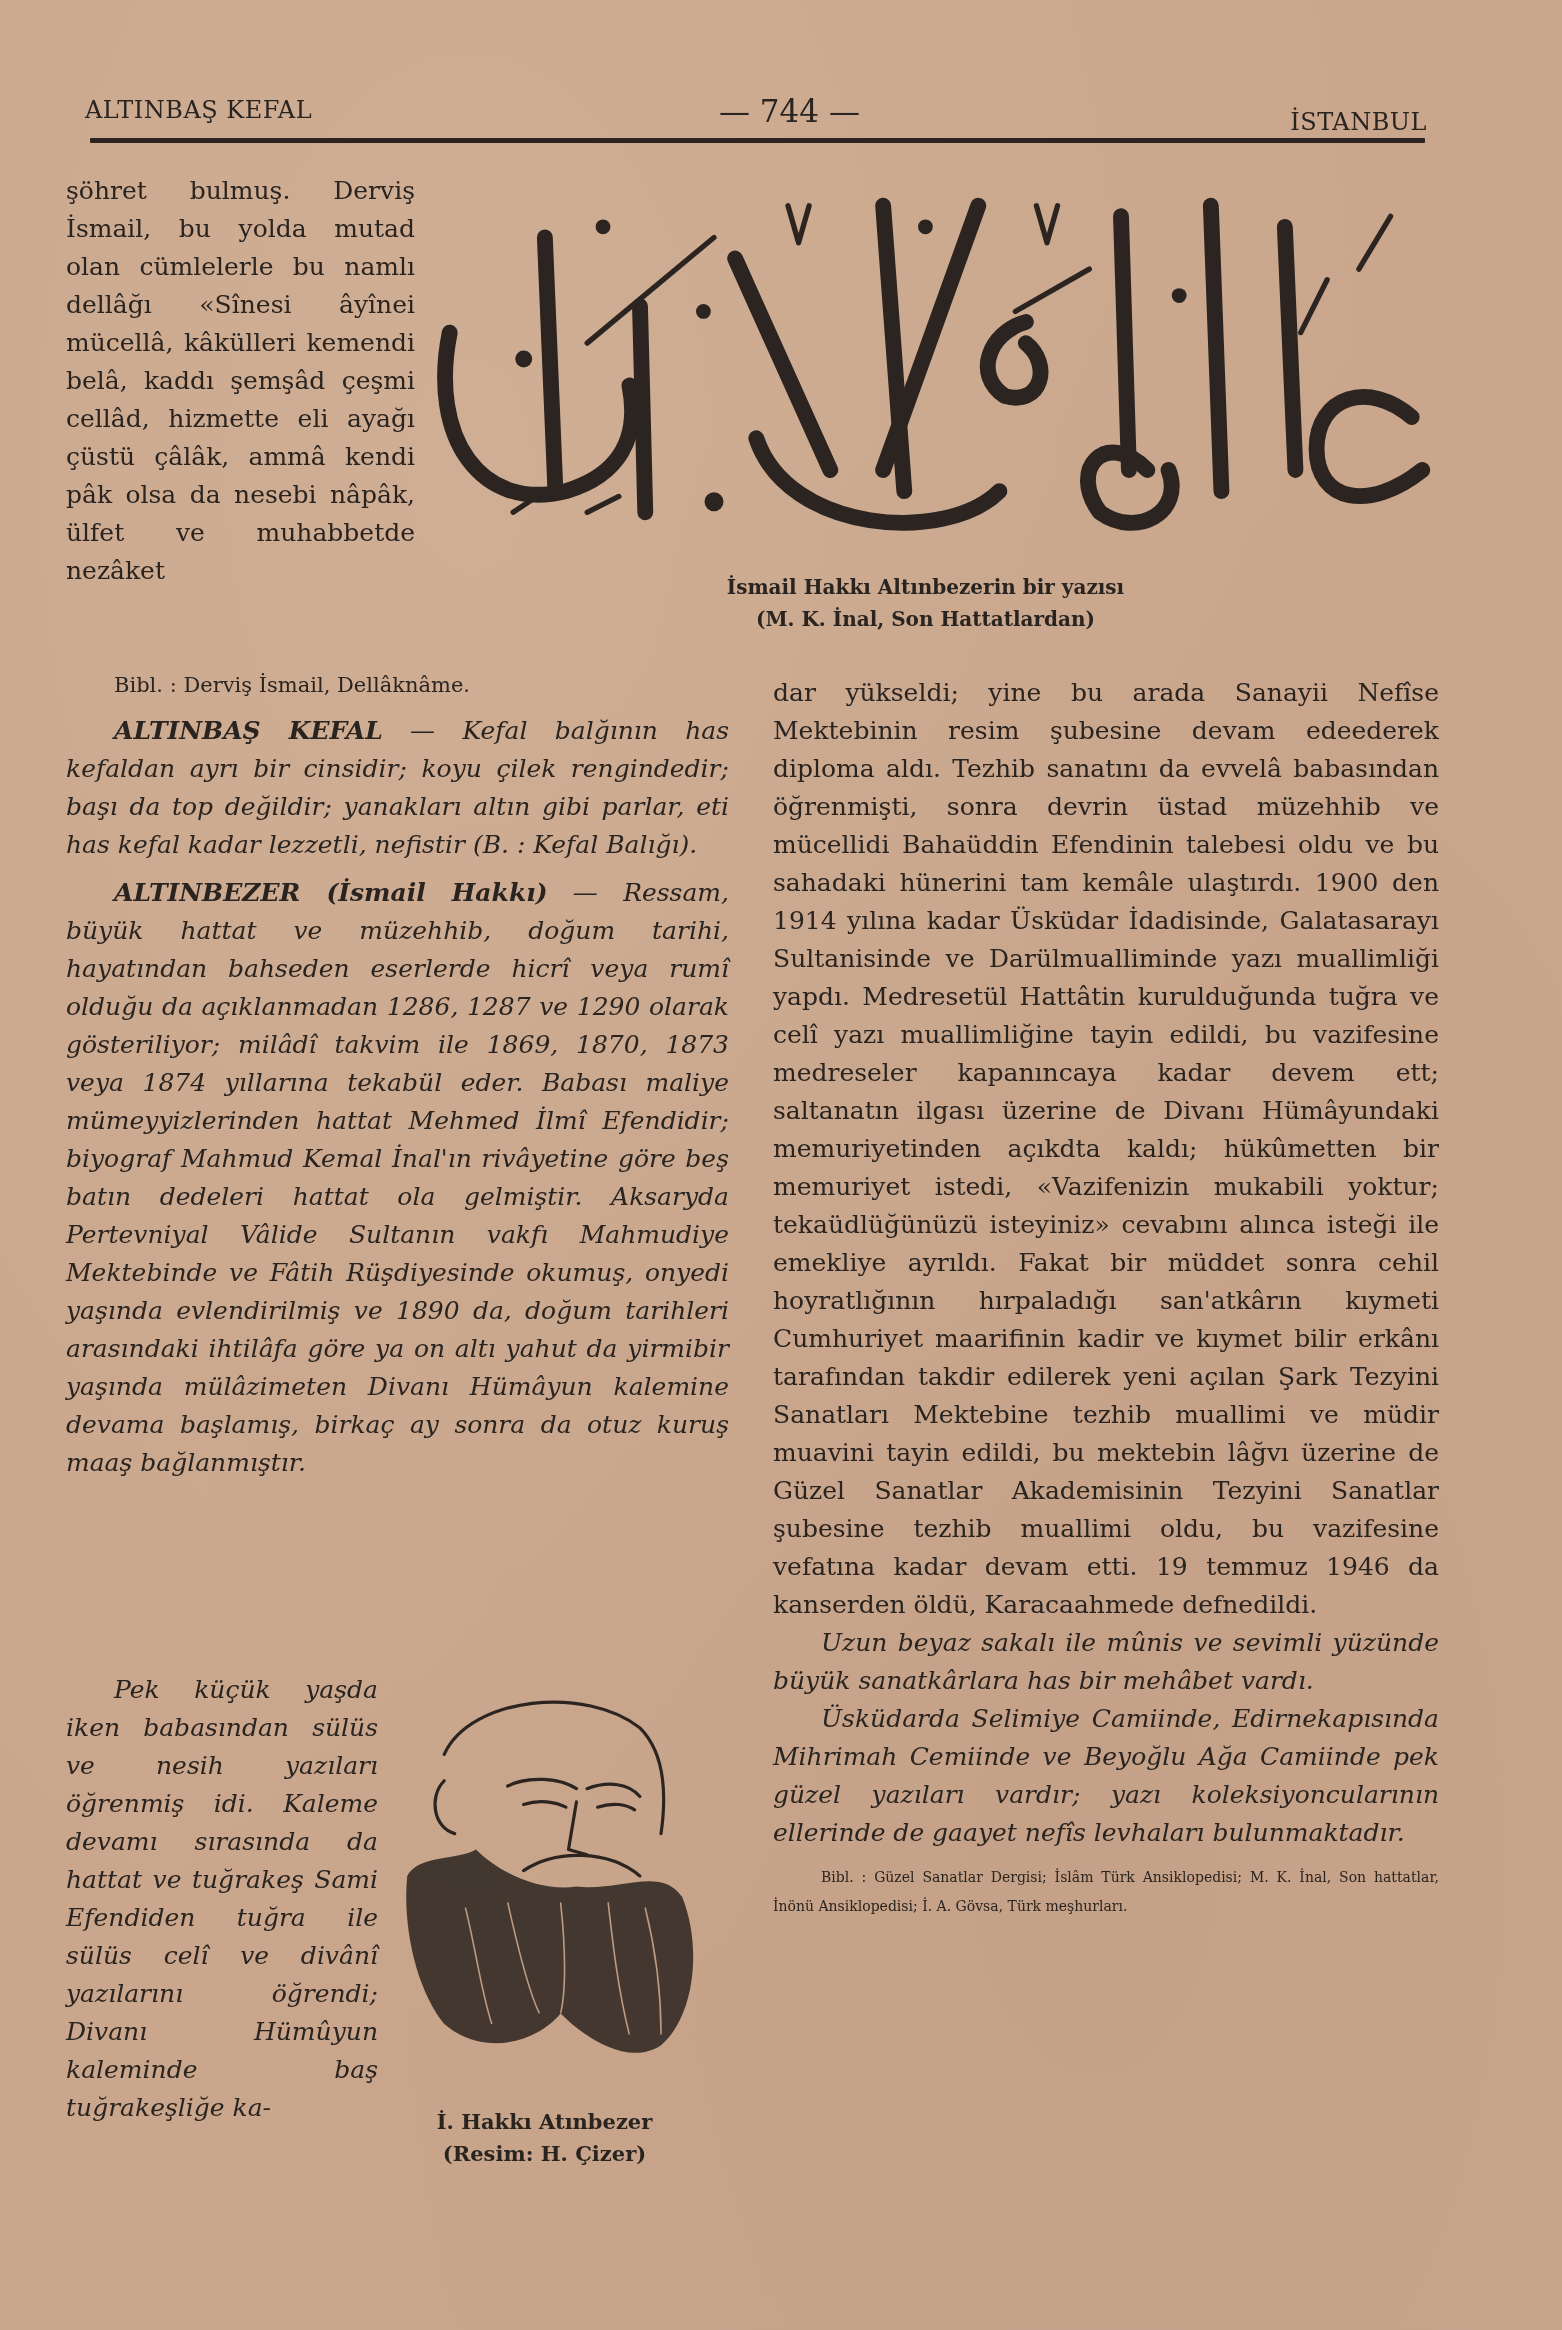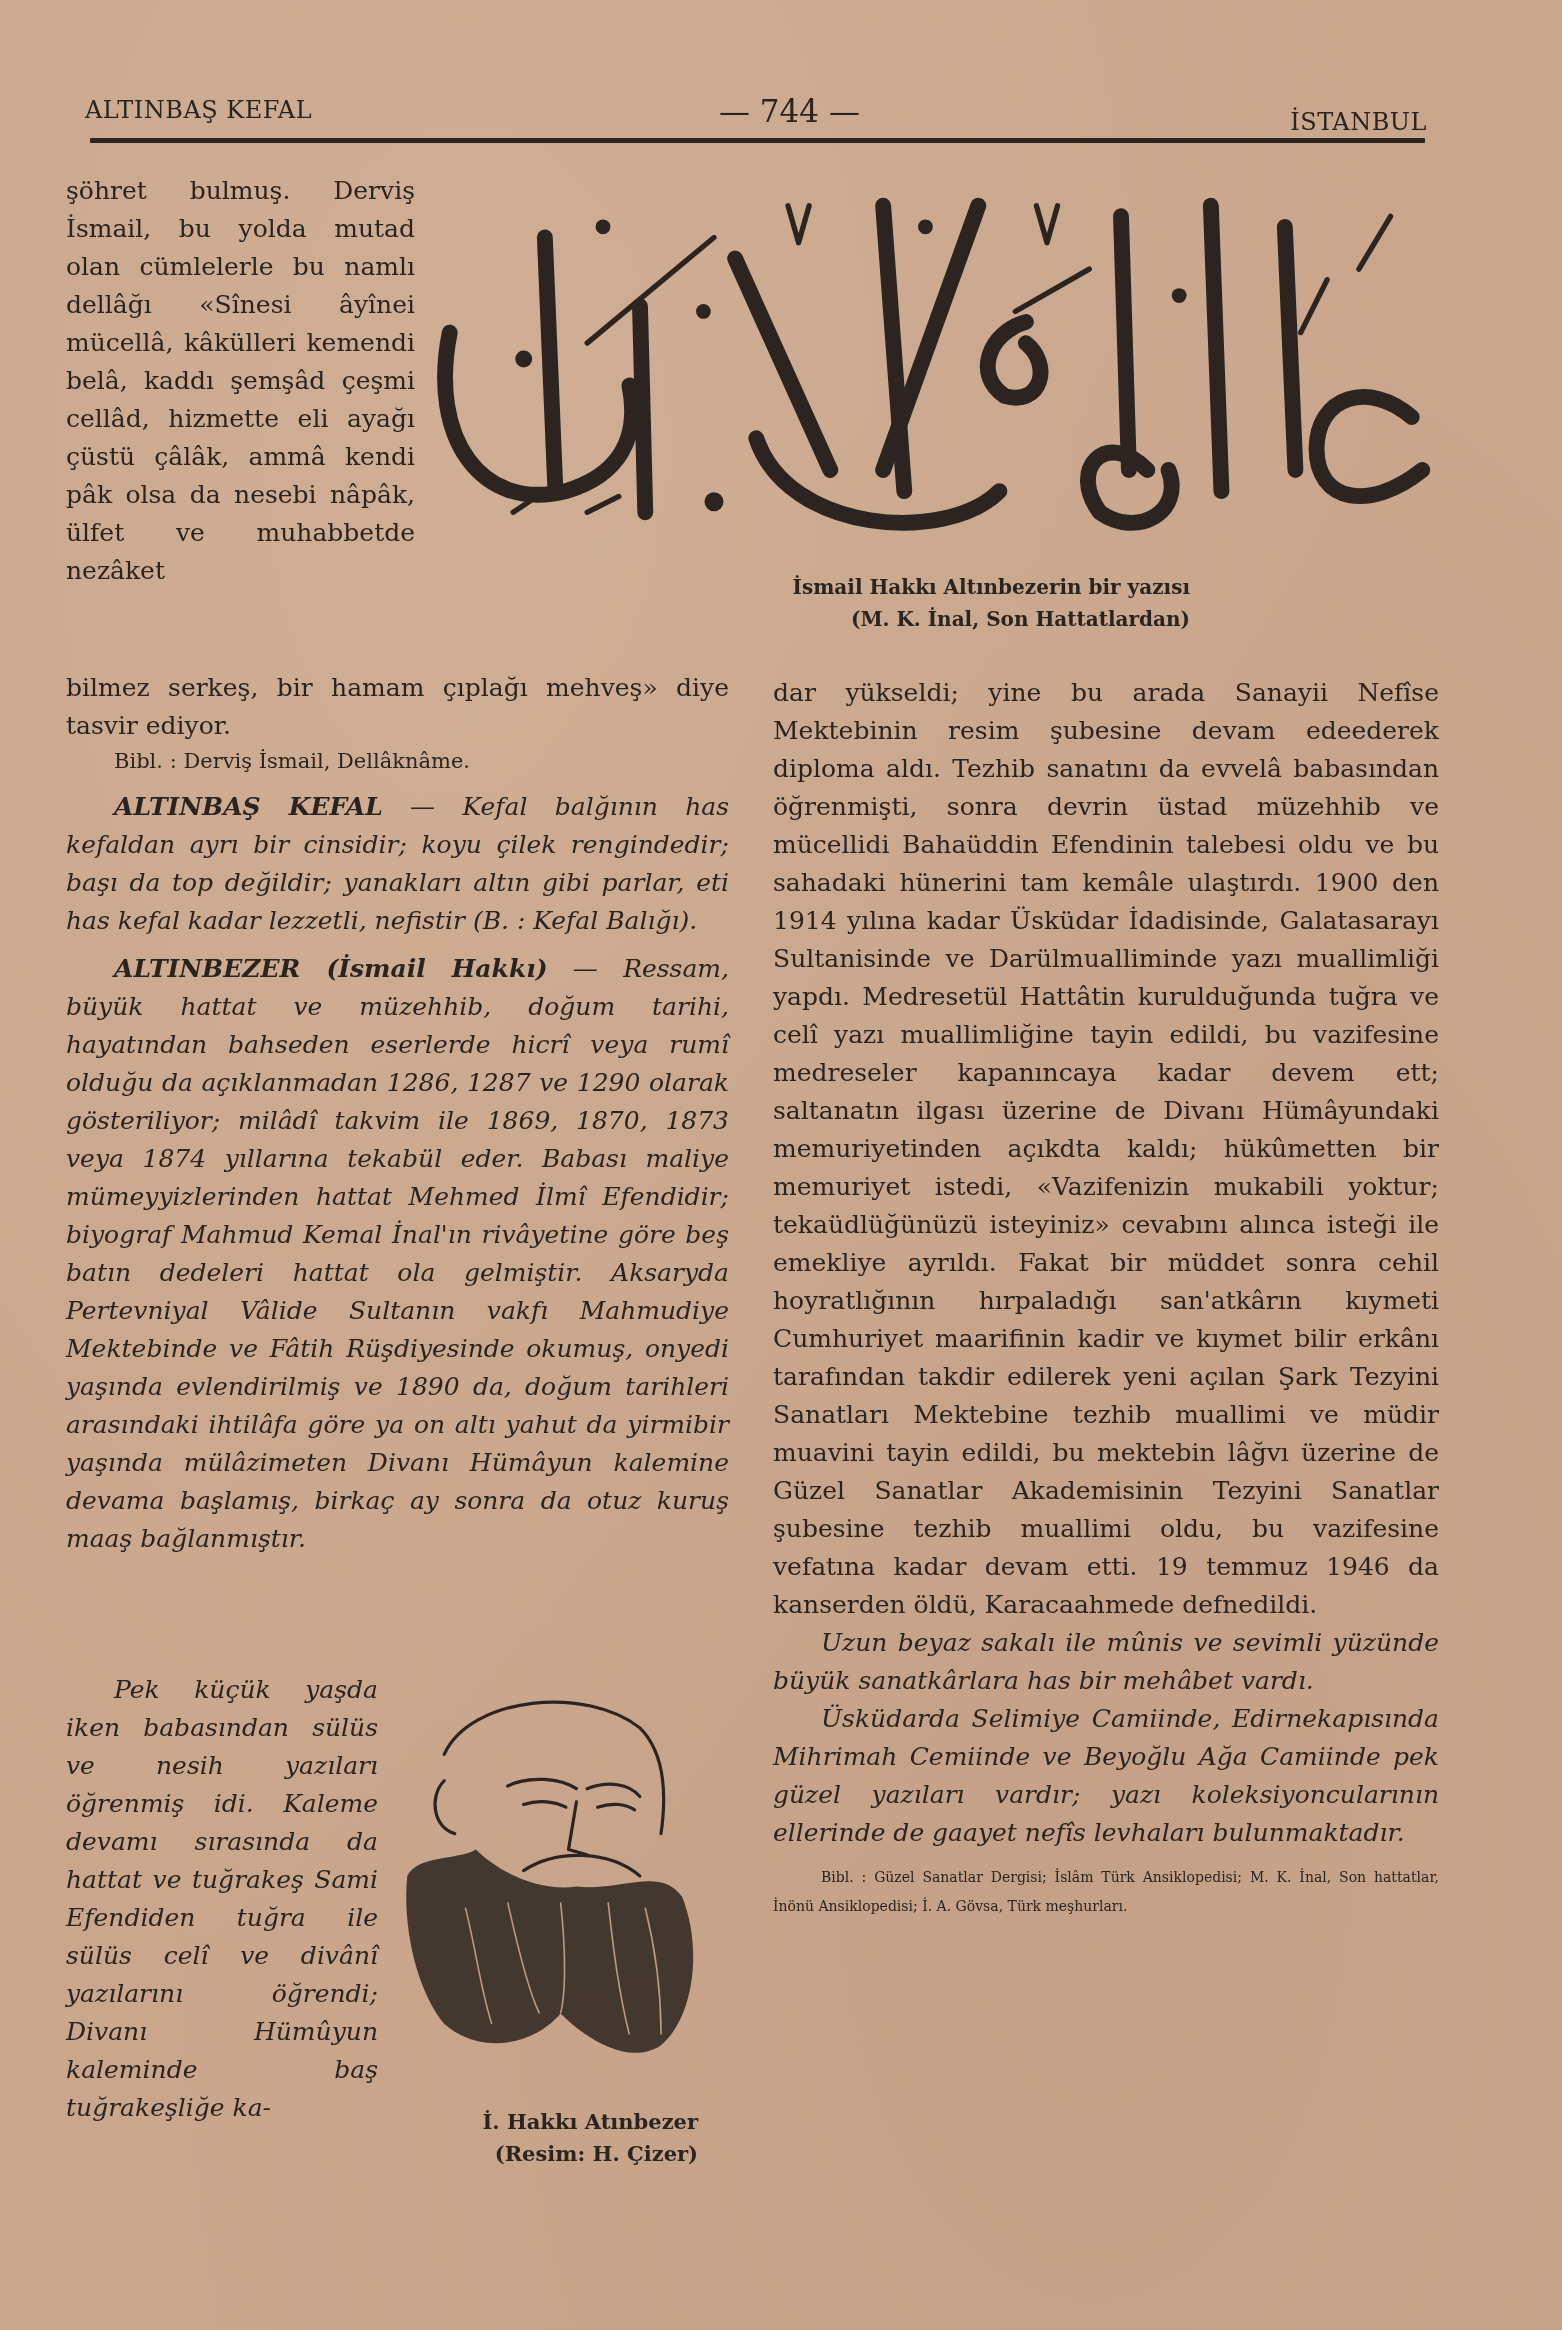--- a/index.html
+++ b/index.html
@@ -30,21 +30,21 @@
   .col .indent { text-indent: 48px; font-style: italic; }
   .col .bibl { font-size: 21px; line-height: 32px; text-indent: 48px; }
   .col .bibl-r { font-size: 14px; line-height: 29px; text-indent: 48px; }
   .col b { font-weight: bold; }
   .col .gap { height: 10.6px; }
   #col-left-top { left: 66px; top: 172px; width: 349px; }
   #col-left-mid { left: 66px; top: 669px; width: 663px; }
   #col-left-bottom { left: 66px; top: 1671px; width: 312px; }
   #col-right { left: 773px; top: 674px; width: 666px; }
   .caption {
-    position: absolute; text-align: right; font-weight: bold;
+    position: absolute; text-align: center; font-weight: bold;
     font-size: 20px; line-height: 32px;
   }
   #calli-caption { left: 661px; top: 571px; width: 529px; }
   #portrait-caption { left: 391px; top: 2106px; width: 307px; font-size: 21px; }
   #calligraphy {
     position: absolute; left: 418px; top: 174px; width: 1036px; height: 370px;
   }
   #portrait {
     position: absolute; left: 386px; top: 1675px; width: 328px; height: 423px;
   }
@@ -100,21 +100,20 @@
     <circle cx="560" cy="620" r="18"></circle>
   </g>
 </svg>
 
 <div class="caption" id="calli-caption">
   <div>İsmail Hakkı Altınbezerin bir yazısı</div>
   <div>(M. K. İnal, Son Hattatlardan)</div>
 </div>
 
 <div class="col" id="col-left-mid">
-  <p>bilmez serkeş, bir hamam çıplağı mehveş» diye tasvir ediyor.</p>
   <p class="bibl">Bibl. : Derviş İsmail, Dellâknâme.</p>
   <div class="gap"></div>
   <p class="indent"><b>ALTINBAŞ KEFAL</b><span> — Kefal balğının has kefaldan ayrı bir cinsidir; koyu çilek rengindedir; başı da top değildir; yanakları altın gibi parlar, eti has kefal kadar lezzetli, nefistir (B. : Kefal Balığı).</span></p>
   <div class="gap"></div>
   <p class="indent"><b>ALTINBEZER (İsmail Hakkı)</b><span> — Ressam, büyük hattat ve müzehhib, doğum tarihi, hayatından bahseden eserlerde hicrî veya rumî olduğu da açıklanmadan 1286, 1287 ve 1290 olarak gösteriliyor; milâdî takvim ile 1869, 1870, 1873 veya 1874 yıllarına tekabül eder. Babası maliye mümeyyizlerinden hattat Mehmed İlmî Efendidir; biyograf Mahmud Kemal İnal'ın rivâyetine göre beş batın dedeleri hattat ola gelmiştir. Aksaryda Pertevniyal Vâlide Sultanın vakfı Mahmudiye Mektebinde ve Fâtih Rüşdiyesinde okumuş, onyedi yaşında evlendirilmiş ve 1890 da, doğum tarihleri arasındaki ihtilâfa göre ya on altı yahut da yirmibir yaşında mülâzimeten Divanı Hümâyun kalemine devama başlamış, birkaç ay sonra da otuz kuruş maaş bağlanmıştır.</span></p>
 </div>
 
 <div class="col" id="col-left-bottom">
   <p class="indent">Pek küçük yaşda iken babasından sülüs ve nesih yazıları öğrenmiş idi. Kaleme devamı sırasında da hattat ve tuğrakeş Sami Efendiden tuğra ile sülüs celî ve divânî yazılarını öğrendi; Divanı Hümûyun kaleminde baş tuğrakeşliğe ka-</p>
 </div>

